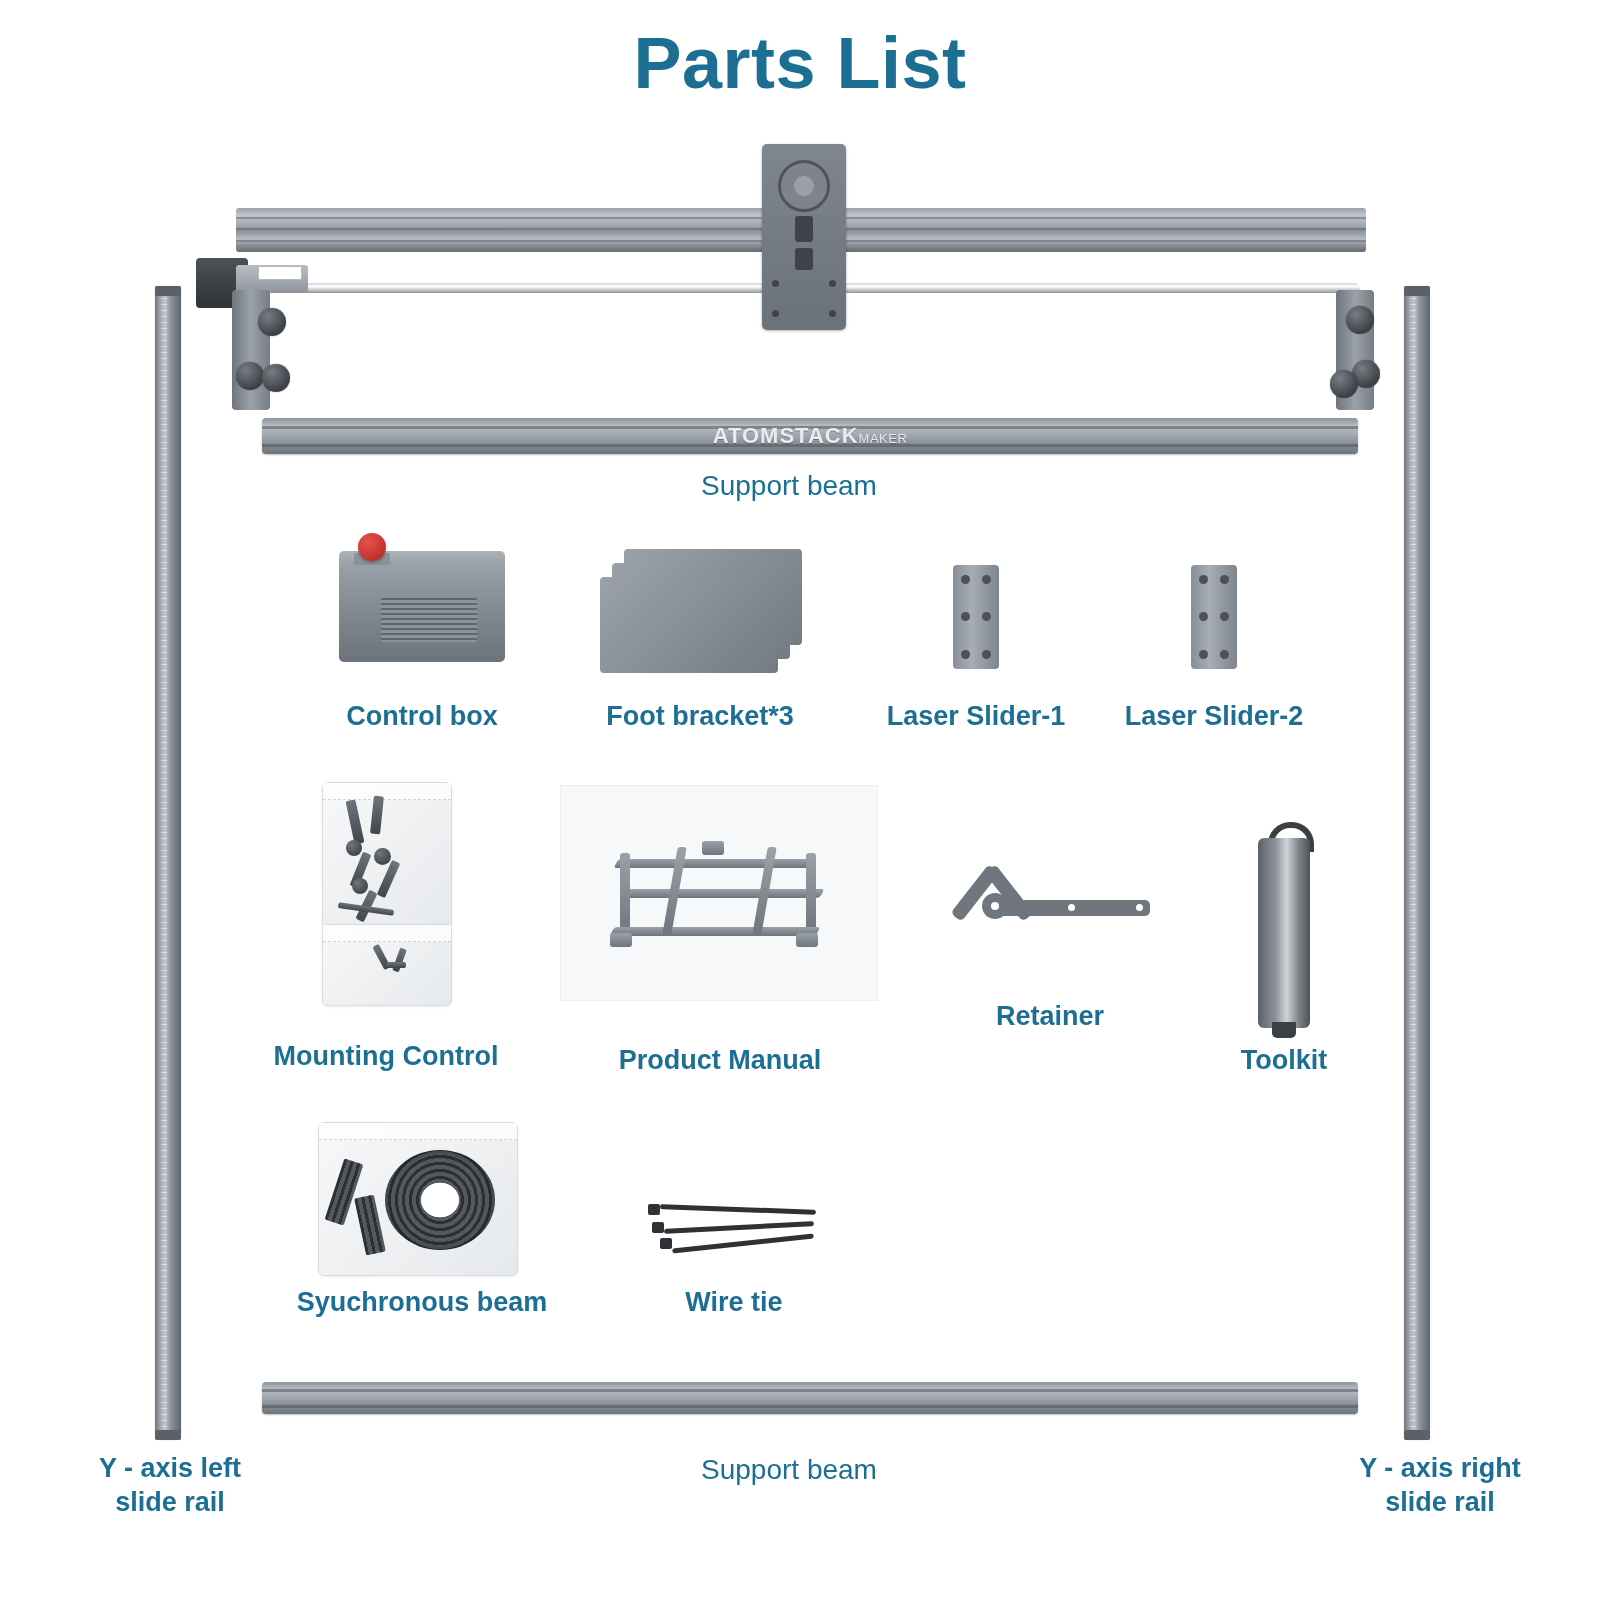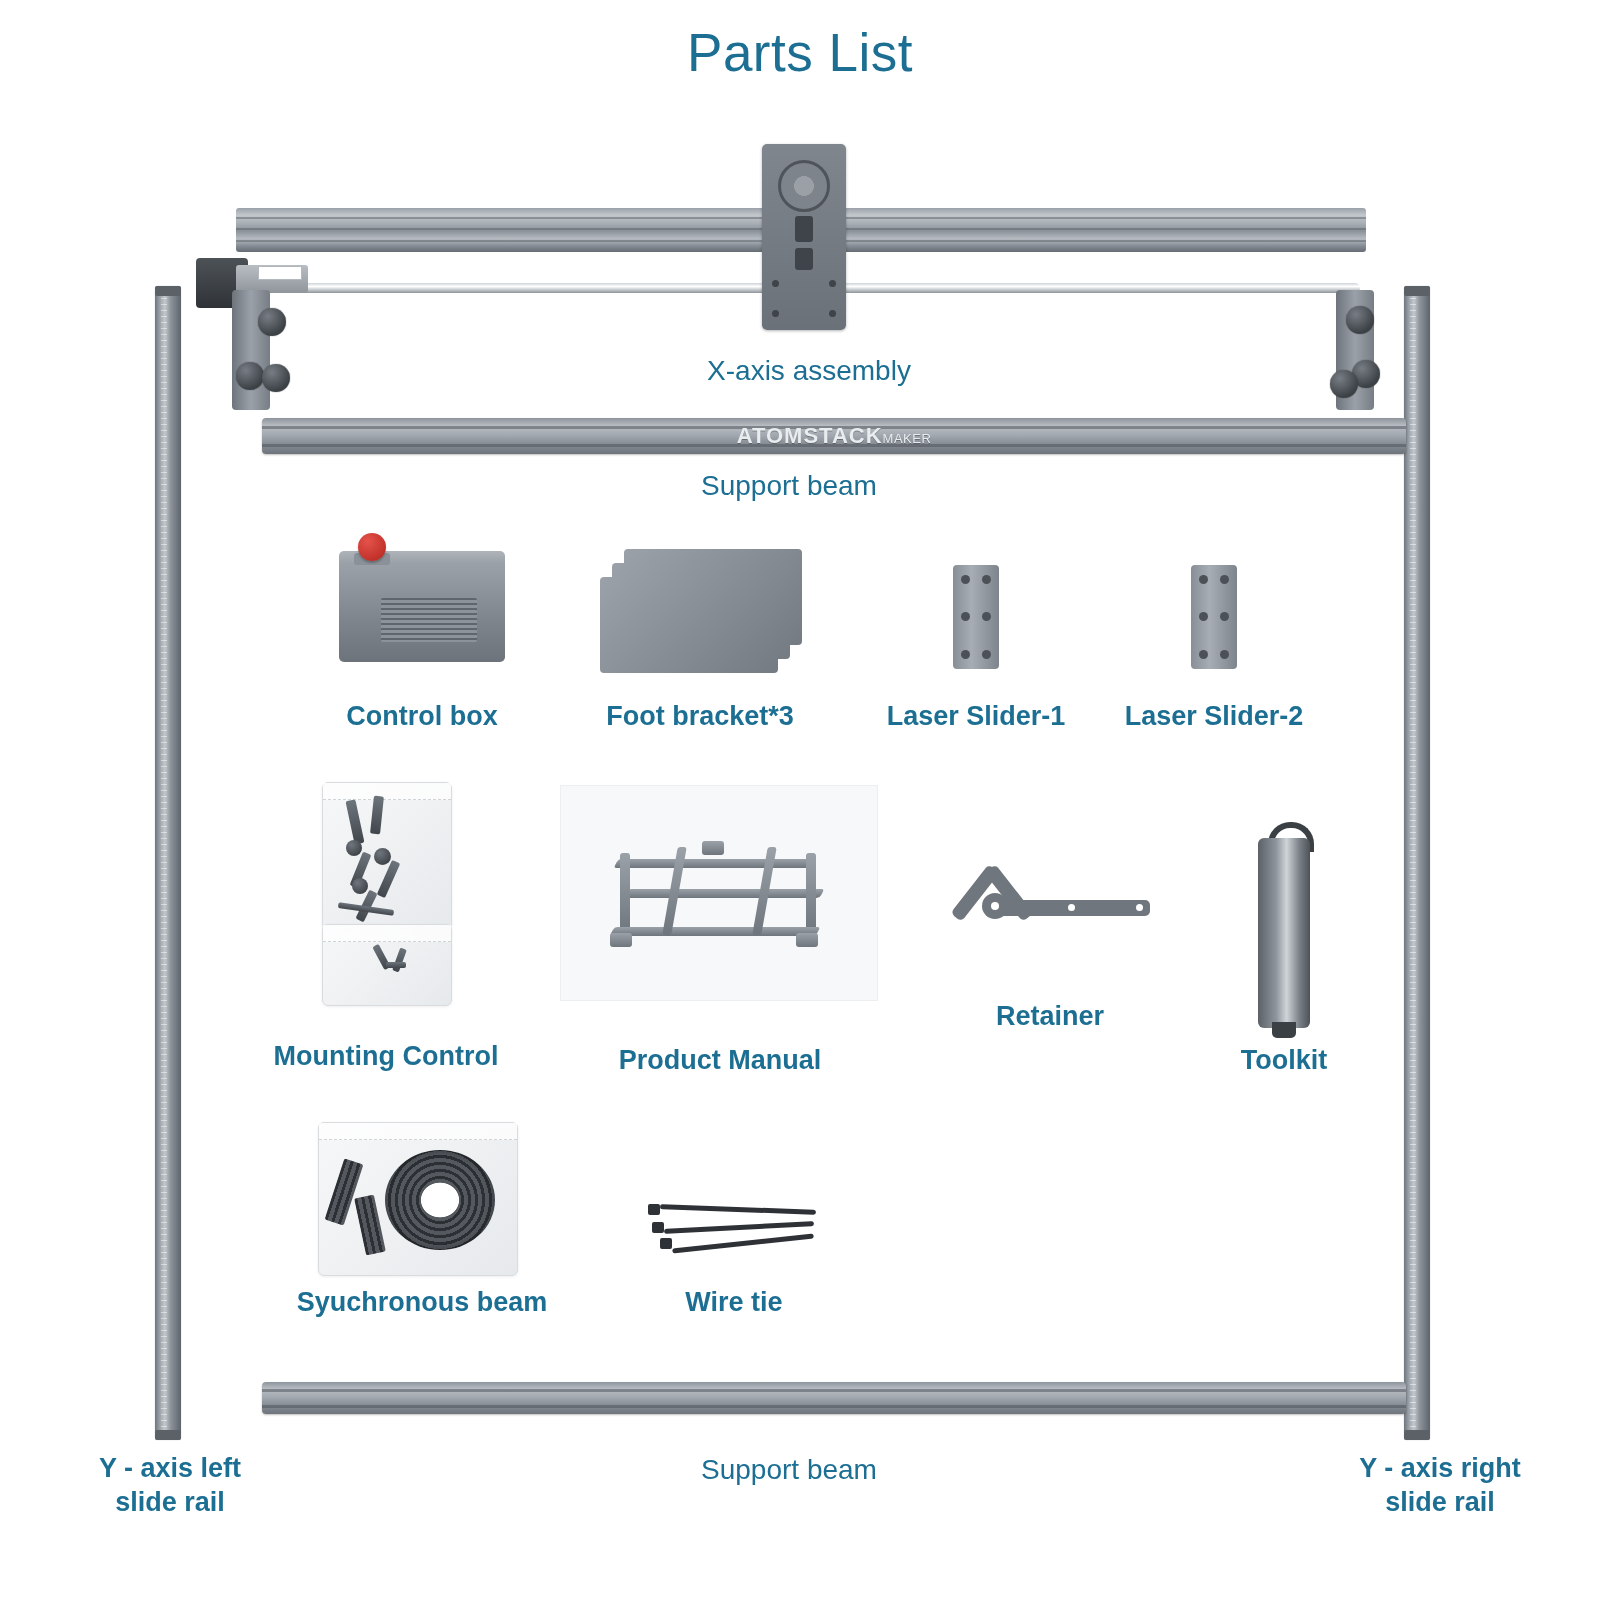--- a/index.html
+++ b/index.html
@@ -18,22 +18,22 @@
     position: absolute;
     inset: 0;
   }
   
   .title {
     position: absolute;
     top: 22px;
     left: 0;
     width: 100%;
     text-align: center;
-    font-size: 53px;
-    font-weight: normal;
+    font-size: 72px;
+    font-weight: bold;
     color: #1c6f93;
     letter-spacing: 0.5px;
   }
   
   .caption {
     position: absolute;
     text-align: center;
     color: #1c6f93;
     font-size: 27px;
     font-weight: bold;
@@ -63,21 +63,20 @@
     left: 0; width: 100%; height: 10px;
     background: #5b6167;
     border-radius: 2px;
   }
   
   .beam {
     position: absolute;
     border-radius: 4px;
     background: linear-gradient(to bottom, #8d949b 0%, #b9bec4 22%, #a2a8af 48%, #868d94 72%, #6e747b 100%);
     box-shadow: 0 1px 2px rgba(0,0,0,.25);
-    padding-left: 48px;
   }
   .beam .groove {
     position: absolute;
     left: 0; width: 100%; height: 3px;
     background: rgba(80,86,92,.55);
   }
   .brand {
     position: absolute;
     left: 50%;
     top: 50%;
@@ -414,21 +413,20 @@
   <div class="laser-head">
     <div class="fan"></div>
     <div class="slot" style="top:72px; height:26px;"></div>
     <div class="slot" style="top:104px; height:22px;"></div>
     <div class="screw" style="left:10px; top:136px;"></div>
     <div class="screw" style="right:10px; top:136px;"></div>
     <div class="screw" style="left:10px; top:166px;"></div>
     <div class="screw" style="right:10px; top:166px;"></div>
   </div>
 
-  <div class="caption light" style="left:604px; top:353px; width:410px; font-size:28px;">X-axis assembly</div>
 
   <div class="beam" style="left:262px; top:418px; width:1096px; height:36px;">
     <div class="groove" style="top:8px;"></div>
     <div class="groove" style="top:26px;"></div>
     <div class="brand">
       <span>ATOMSTACK</span><span class="sub">MAKER</span>
     </div>
   </div>
   <div class="caption light" style="left:584px; top:468px; width:410px; font-size:28px;">Support beam</div>
 

